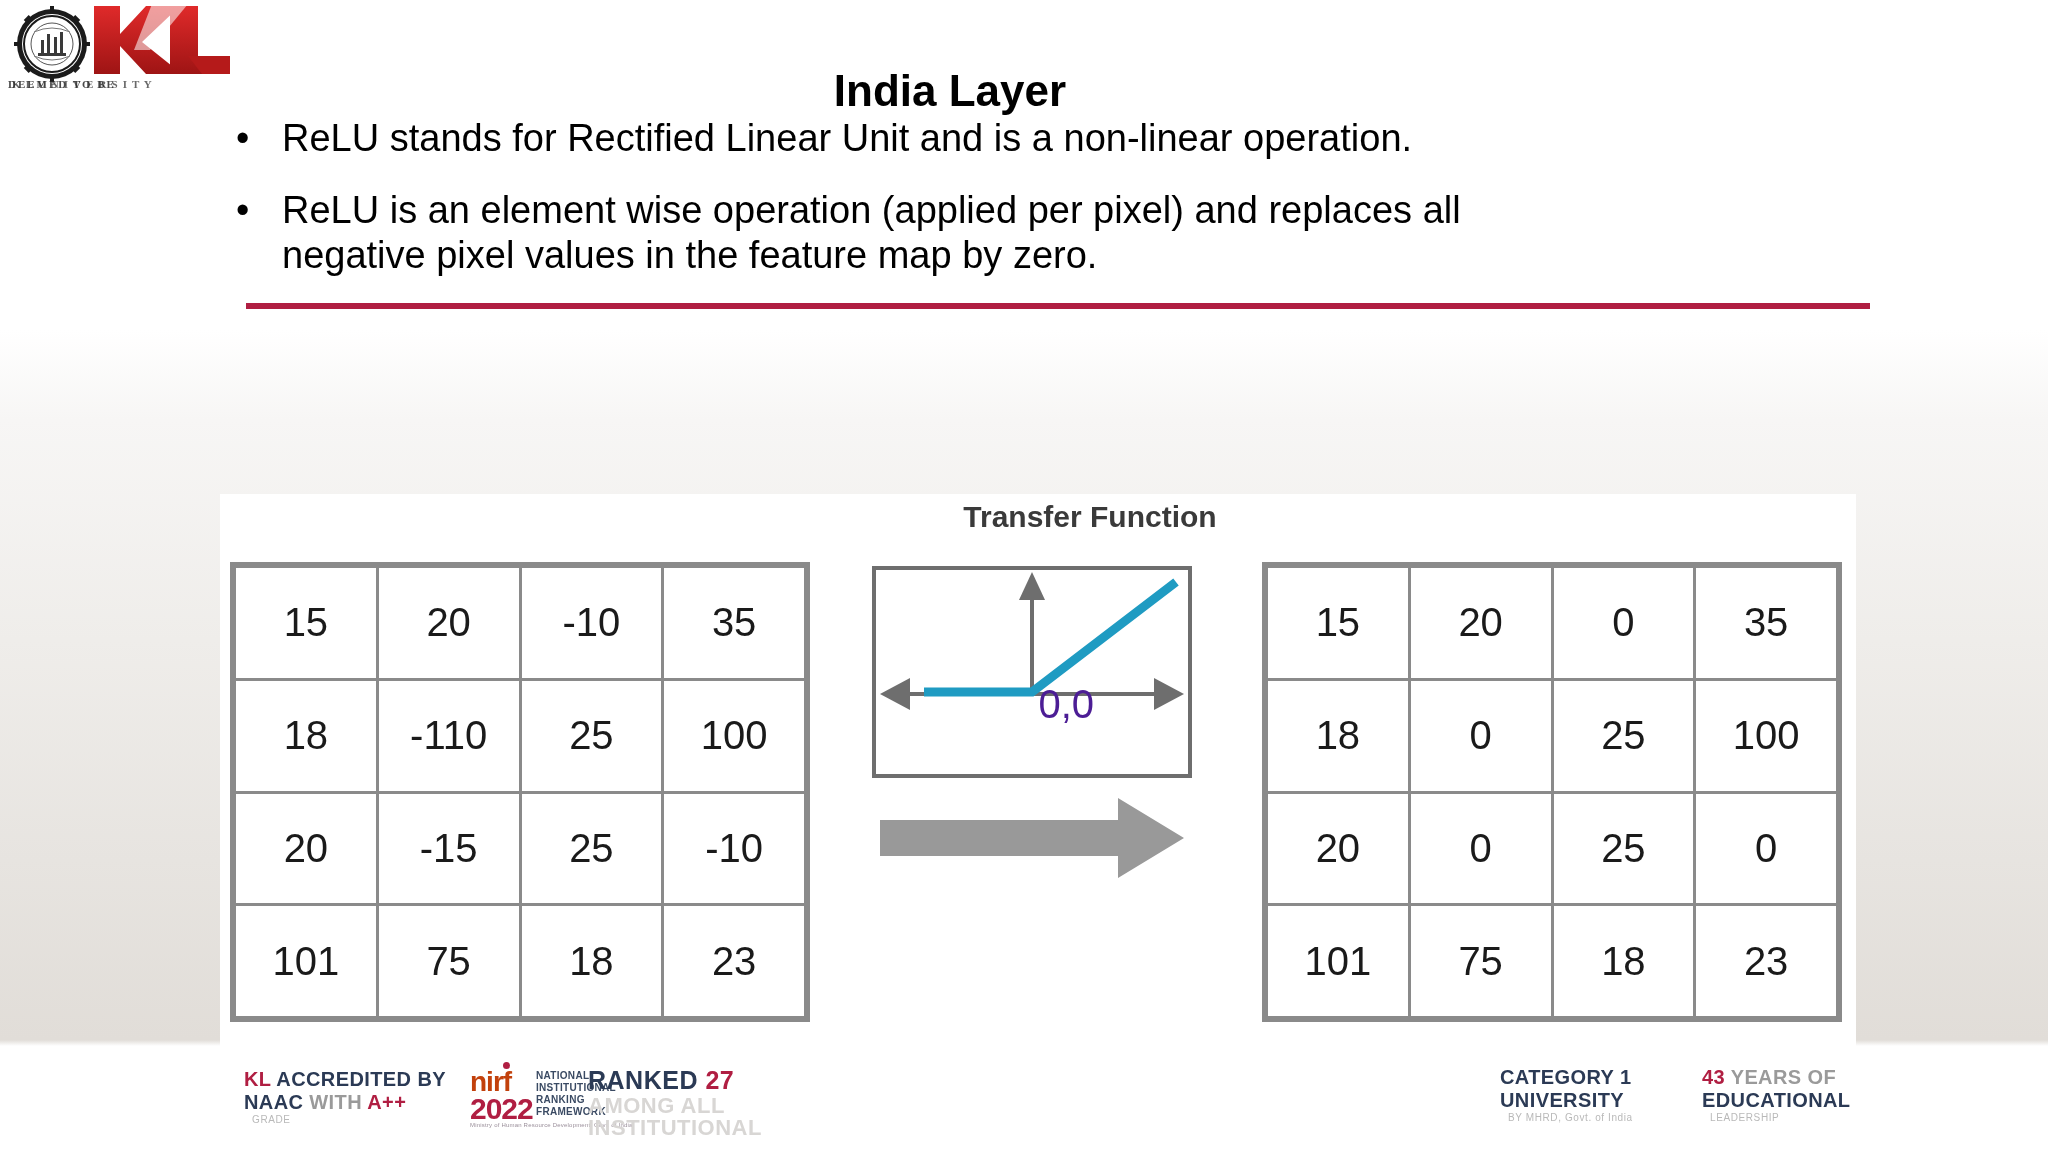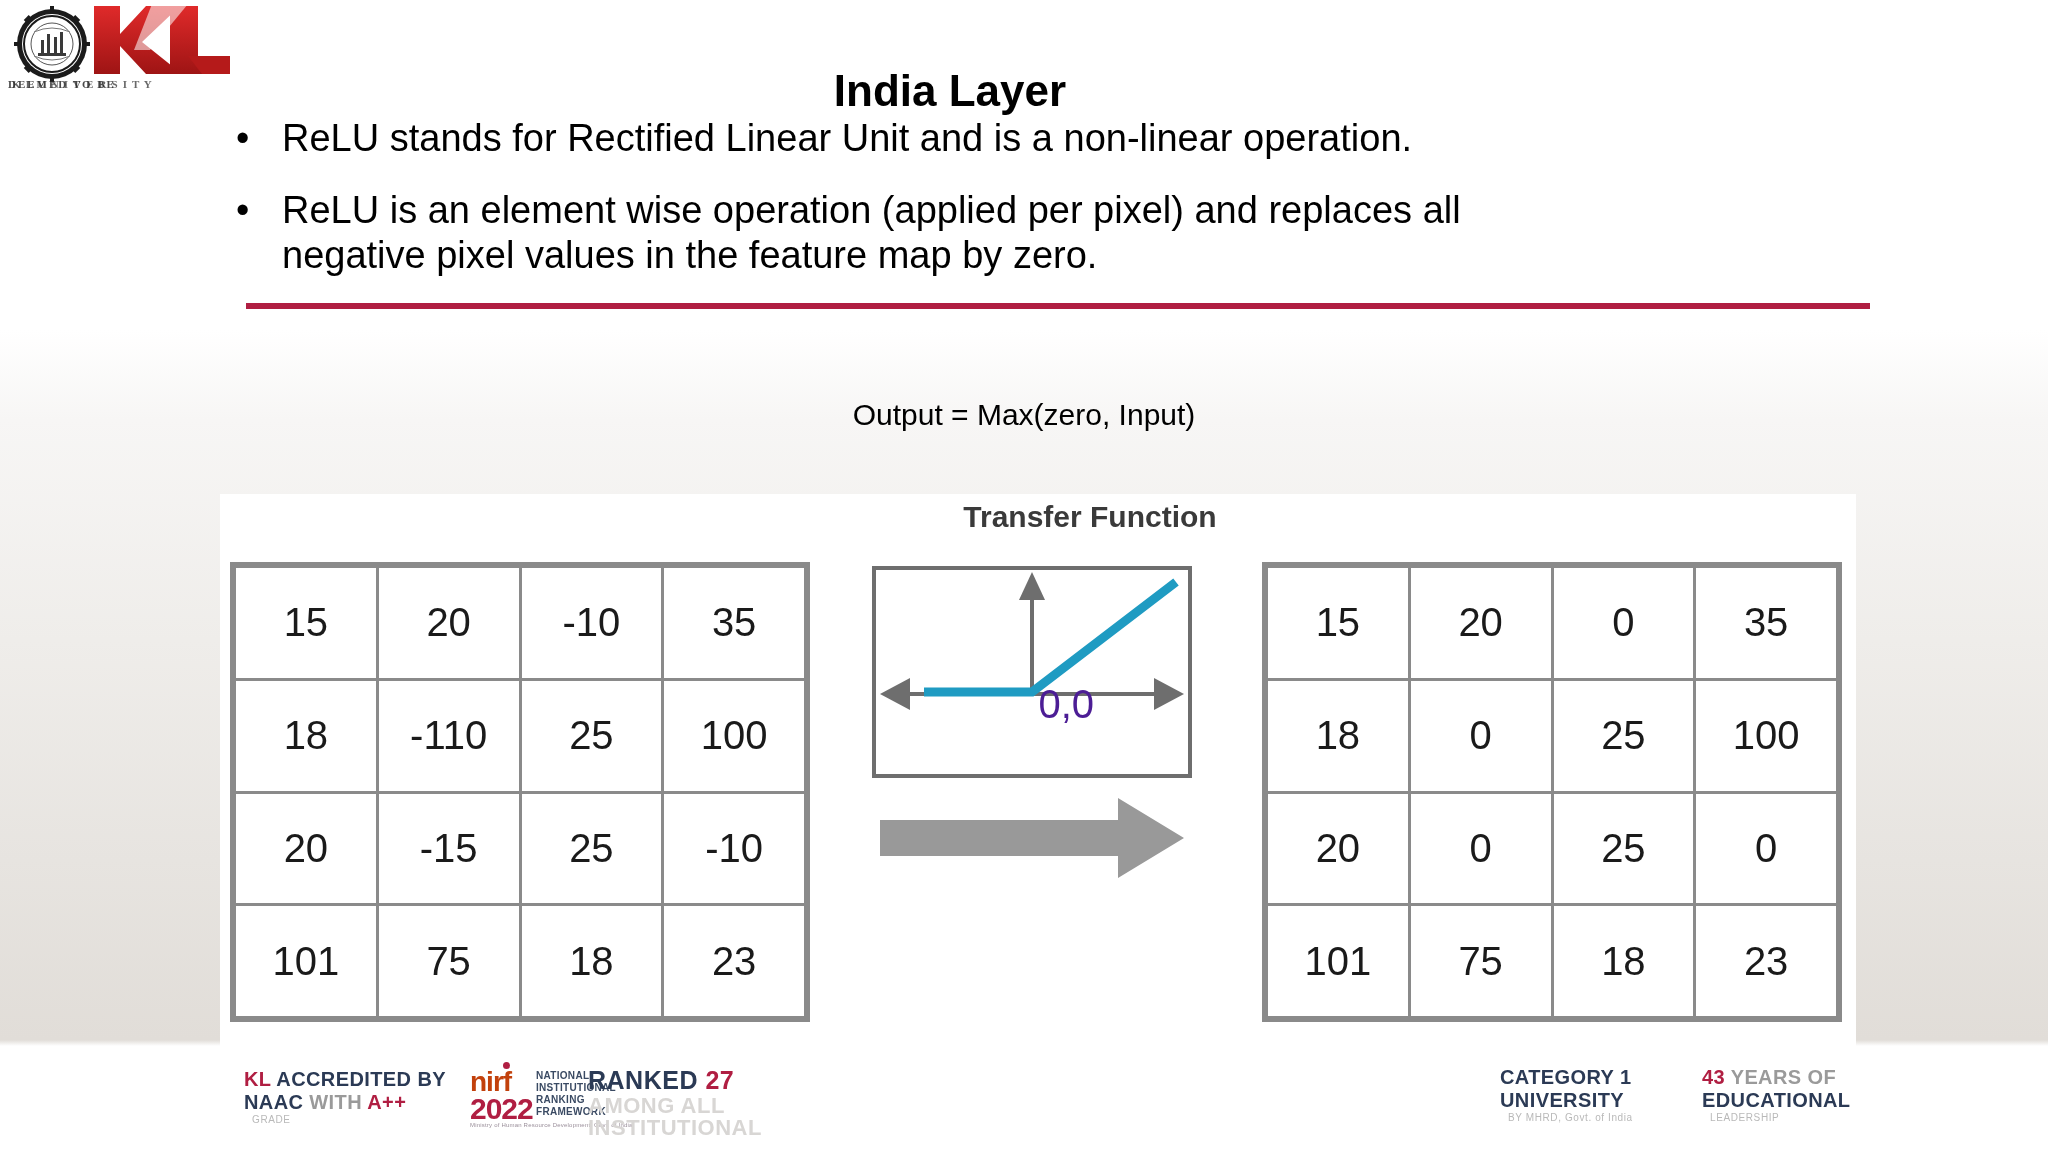--- a/index.html
+++ b/index.html
@@ -376,21 +376,20 @@
   </div>
 
   <div class="bullet" id="bullet2">
     <span class="dot">•</span>
     <span class="btxt">ReLU is an element wise operation (applied per pixel) and replaces all</span>
     <span class="line2">negative pixel values in the feature map by zero.</span>
   </div>
 
   <div id="rule"></div>
 
-  <div id="formula">Output = Max(zero, Input)</div>
 
   <div id="picture">
 
     <div id="tf-title">Transfer Function</div>
 
     <div id="tf-box">
       <svg width="312" height="204" viewBox="0 0 312 204" aria-hidden="true">
 
         <line x1="156" y1="22" x2="156" y2="124" stroke="#6e6e6e" stroke-width="4"></line>
         <polygon points="156,2 143,30 169,30" fill="#6e6e6e"></polygon>

